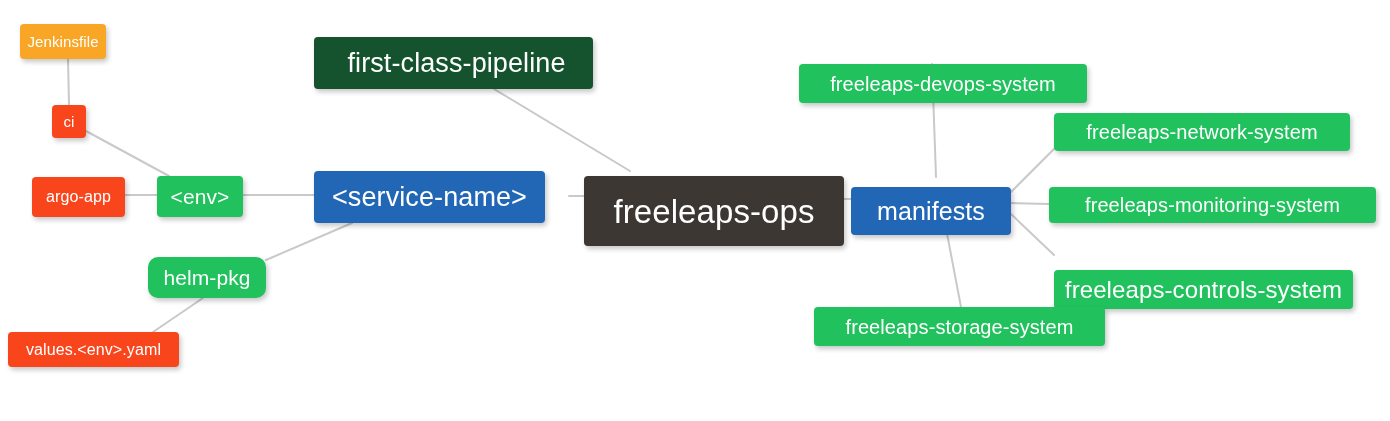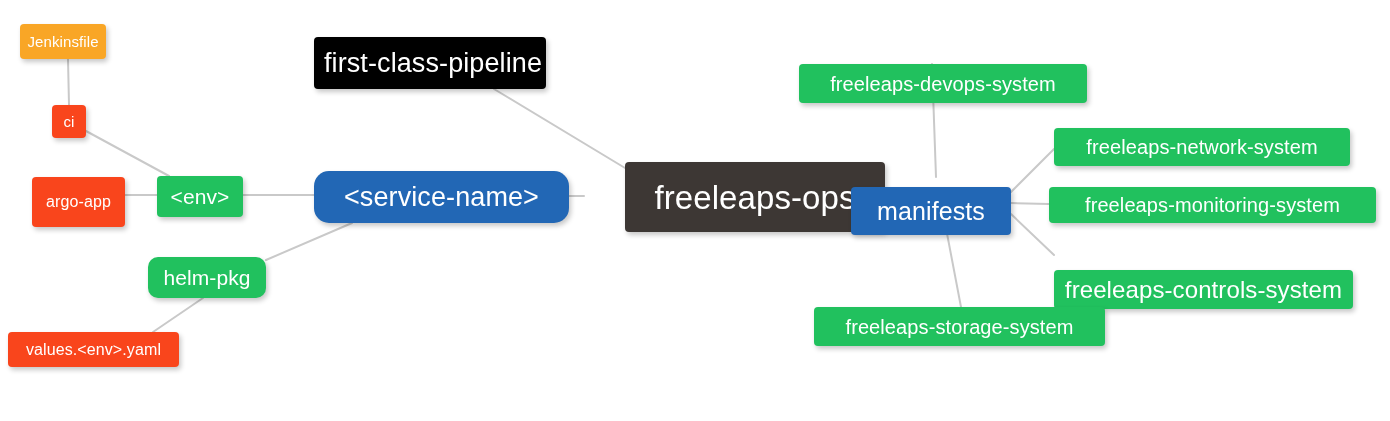--- a/index.html
+++ b/index.html
@@ -63,48 +63,48 @@
       <line x1="1011" y1="214" x2="1054" y2="255" stroke="#c9c9c9" stroke-width="2" stroke-linecap="round"></line>
       <line x1="945" y1="223" x2="961" y2="307" stroke="#c9c9c9" stroke-width="2" stroke-linecap="round"></line>
     </svg>
   <div id="node-layer">
       <div class="node" style="left: 20px; top: 24px; width: 86px; height: 35px; background: rgb(249, 166, 38); font-size: 15px;">
         <span class="node-label">Jenkinsfile</span>
       </div>
       <div class="node" style="left: 52px; top: 105px; width: 34px; height: 33px; background: rgb(249, 69, 28); font-size: 15px;">
         <span class="node-label">ci</span>
       </div>
-      <div class="node" style="left: 32px; top: 177px; width: 93px; height: 50px; background: rgb(249, 69, 28); font-size: 16px;">
+      <div class="node" style="left: 32px; top: 177px; width: 93px; height: 40px; background: rgb(249, 69, 28); font-size: 16px;">
         <span class="node-label">argo-app</span>
       </div>
       <div class="node" style="left: 157px; top: 176px; width: 86px; height: 41px; background: rgb(33, 193, 94); font-size: 21px;">
         <span class="node-label">&lt;env&gt;</span>
       </div>
       <div class="node" style="left: 8px; top: 332px; width: 171px; height: 35px; background: rgb(249, 69, 28); font-size: 16px; text-align: right;">
         <span class="node-label">values.&lt;env&gt;.yaml</span>
       </div>
       <div class="node" style="left: 148px; top: 257px; width: 118px; height: 41px; background: rgb(33, 193, 94); font-size: 21px; border-radius: 10px;">
         <span class="node-label">helm-pkg</span>
       </div>
-      <div class="node" style="left: 314px; top: 37px; width: 232px; height: 52px; background: #000000; font-size: 27px; padding-left: 16px;">
+      <div class="node" style="left: 314px; top: 37px; width: 279px; height: 52px; background: #14532d; font-size: 27px; padding-left: 16px;">
         <span class="node-label">first-class-pipeline</span>
       </div>
-      <div class="node" style="left: 314px; top: 171px; width: 255px; height: 52px; background: rgb(34, 103, 181); font-size: 27px; border-radius: 15px;">
+      <div class="node" style="left: 314px; top: 171px; width: 231px; height: 52px; background: rgb(34, 103, 181); font-size: 27px;">
         <span class="node-label">&lt;service-name&gt;</span>
       </div>
-      <div class="node" style="left: 584px; top: 162px; width: 260px; height: 70px; background: rgb(61, 55, 52); font-size: 33px; margin-left: 41px;">
+      <div class="node" style="left: 584px; top: 176px; width: 260px; height: 70px; background: rgb(61, 55, 52); font-size: 33px;">
         <span class="node-label">freeleaps-ops</span>
       </div>
       <div class="node" style="left: 851px; top: 187px; width: 160px; height: 48px; background: rgb(34, 103, 181); font-size: 25px;">
         <span class="node-label">manifests</span>
       </div>
       <div class="node" style="left: 799px; top: 25px; width: 288px; height: 39px; background: rgb(33, 193, 94); font-size: 20px; margin-top: 39px;">
         <span class="node-label">freeleaps-devops-system</span>
       </div>
-      <div class="node" style="left: 1054px; top: 128px; width: 296px; height: 38px; background: rgb(33, 193, 94); font-size: 20px;">
+      <div class="node" style="left: 1054px; top: 113px; width: 296px; height: 38px; background: rgb(33, 193, 94); font-size: 20px;">
         <span class="node-label">freeleaps-network-system</span>
       </div>
       <div class="node" style="left: 1049px; top: 187px; width: 327px; height: 36px; background: rgb(33, 193, 94); font-size: 20px;">
         <span class="node-label">freeleaps-monitoring-system</span>
       </div>
       <div class="node" style="left: 1054px; top: 270px; width: 299px; height: 39px; background: rgb(33, 193, 94); font-size: 24px;">
         <span class="node-label">freeleaps-controls-system</span>
       </div>
       <div class="node" style="left: 814px; top: 307px; width: 291px; height: 39px; background: rgb(33, 193, 94); font-size: 20px;">
         <span class="node-label">freeleaps-storage-system</span>

